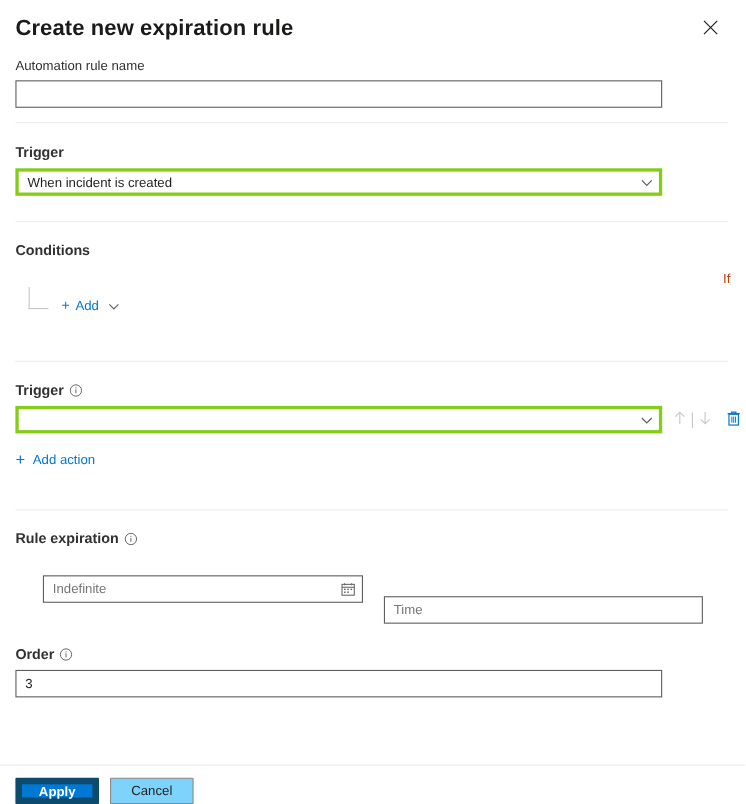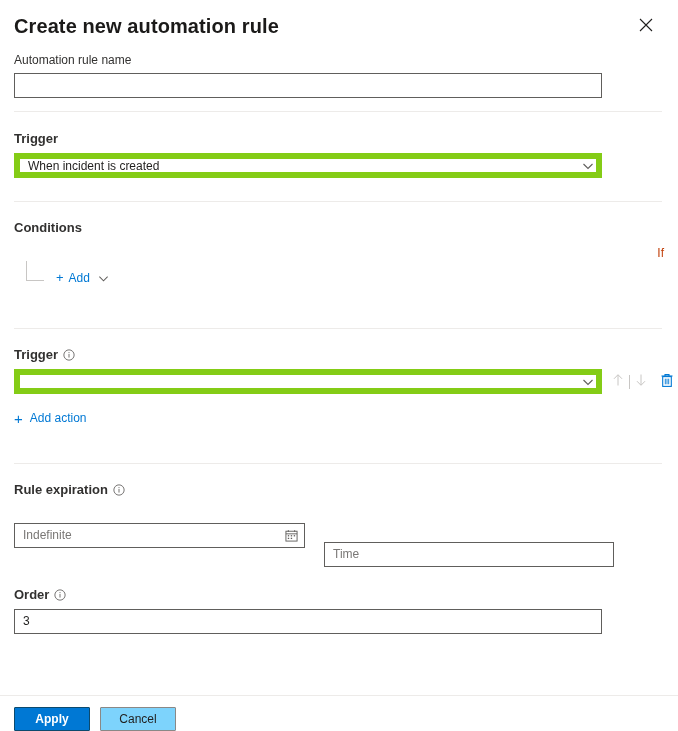--- a/index.html
+++ b/index.html
@@ -90,21 +90,21 @@
   .text-input::placeholder { color: #797775; opacity: 1; }
 
   .select-wrap {
     position: relative;
     width: 588px;
     height: 25px;
   }
   .select-box {
     width: 588px;
     height: 25px;
-    border: 6px solid #84cc16;
+    border: 3px solid #84cc16;
     background: #fff;
     font-size: 12px;
     color: #201f1e;
     padding: 0 28px 0 8px;
     display: flex;
     align-items: center;
     cursor: pointer;
   }
   .chevron {
     position: absolute;
@@ -181,21 +181,21 @@
     gap: 7px;
     font-size: 12px;
     color: #0078d4;
     cursor: pointer;
     margin-top: 16px;
     line-height: 16px;
   }
   .add-action-link .plus-big { font-size: 15px; line-height: 1; }
 
   
-  .exp-row { display: flex; align-items: center; gap: 19px; }
+  .exp-row { display: flex; align-items: center; gap: 19px; justify-content: center; }
   .date-wrap { position: relative; width: 291px; height: 25px; }
   .date-input {
     width: 291px; height: 25px;
     border: 1px solid #605e5c;
     background: #fff;
     font-size: 12px;
     font-family: "Liberation Sans", sans-serif;
     color: #201f1e;
     padding: 0 26px 0 8px;
     outline: none;
@@ -238,38 +238,38 @@
     min-width: 76px;
     font-family: "Liberation Sans", sans-serif;
     font-size: 12px;
     cursor: pointer;
     padding: 0 14px;
     border-radius: 1px;
   }
   .btn-primary {
     background: #0078d4;
     color: #ffffff;
-    border: 1px solid #0c4a6e;
+    border: 6px solid #0c4a6e;
     font-weight: bold;
   }
   .btn-secondary {
     background: #7dd3fc;
     color: #201f1e;
     border: 1px solid #8a8886;
   }
 
   .info-icon { display: inline-flex; align-items: center; }
 </style>
 </head>
 <body>
 
 <div class="panel">
 
   <div class="header">
-    <div class="title">Create new automation rule</div>
+    <div class="title">Create new expiration rule</div>
     <button class="close-btn">
       <span>
         <svg width="14" height="14" viewBox="0 0 14 14">
           <path d="M1 1 L13 13 M13 1 L1 13" stroke="#201f1e" stroke-width="1.1" fill="none"></path>
         </svg>
       </span>
     </button>
   </div>
 
   <div class="body">

